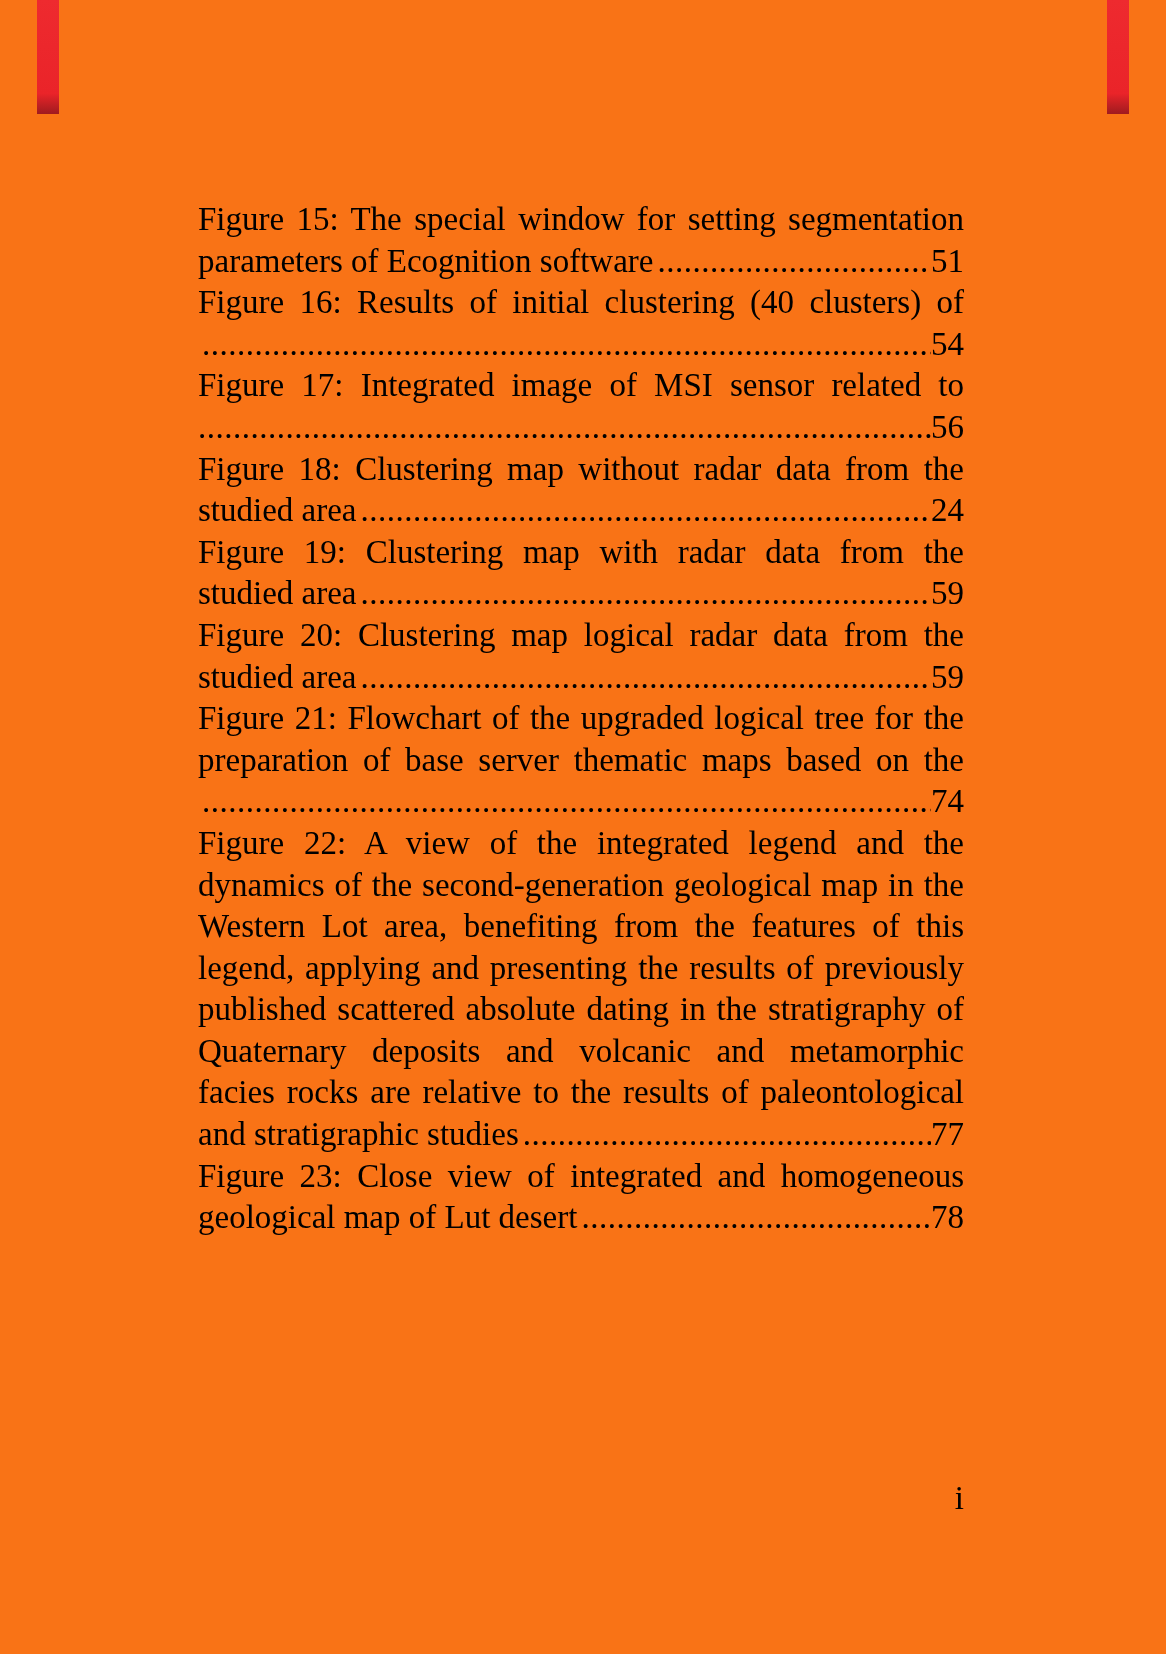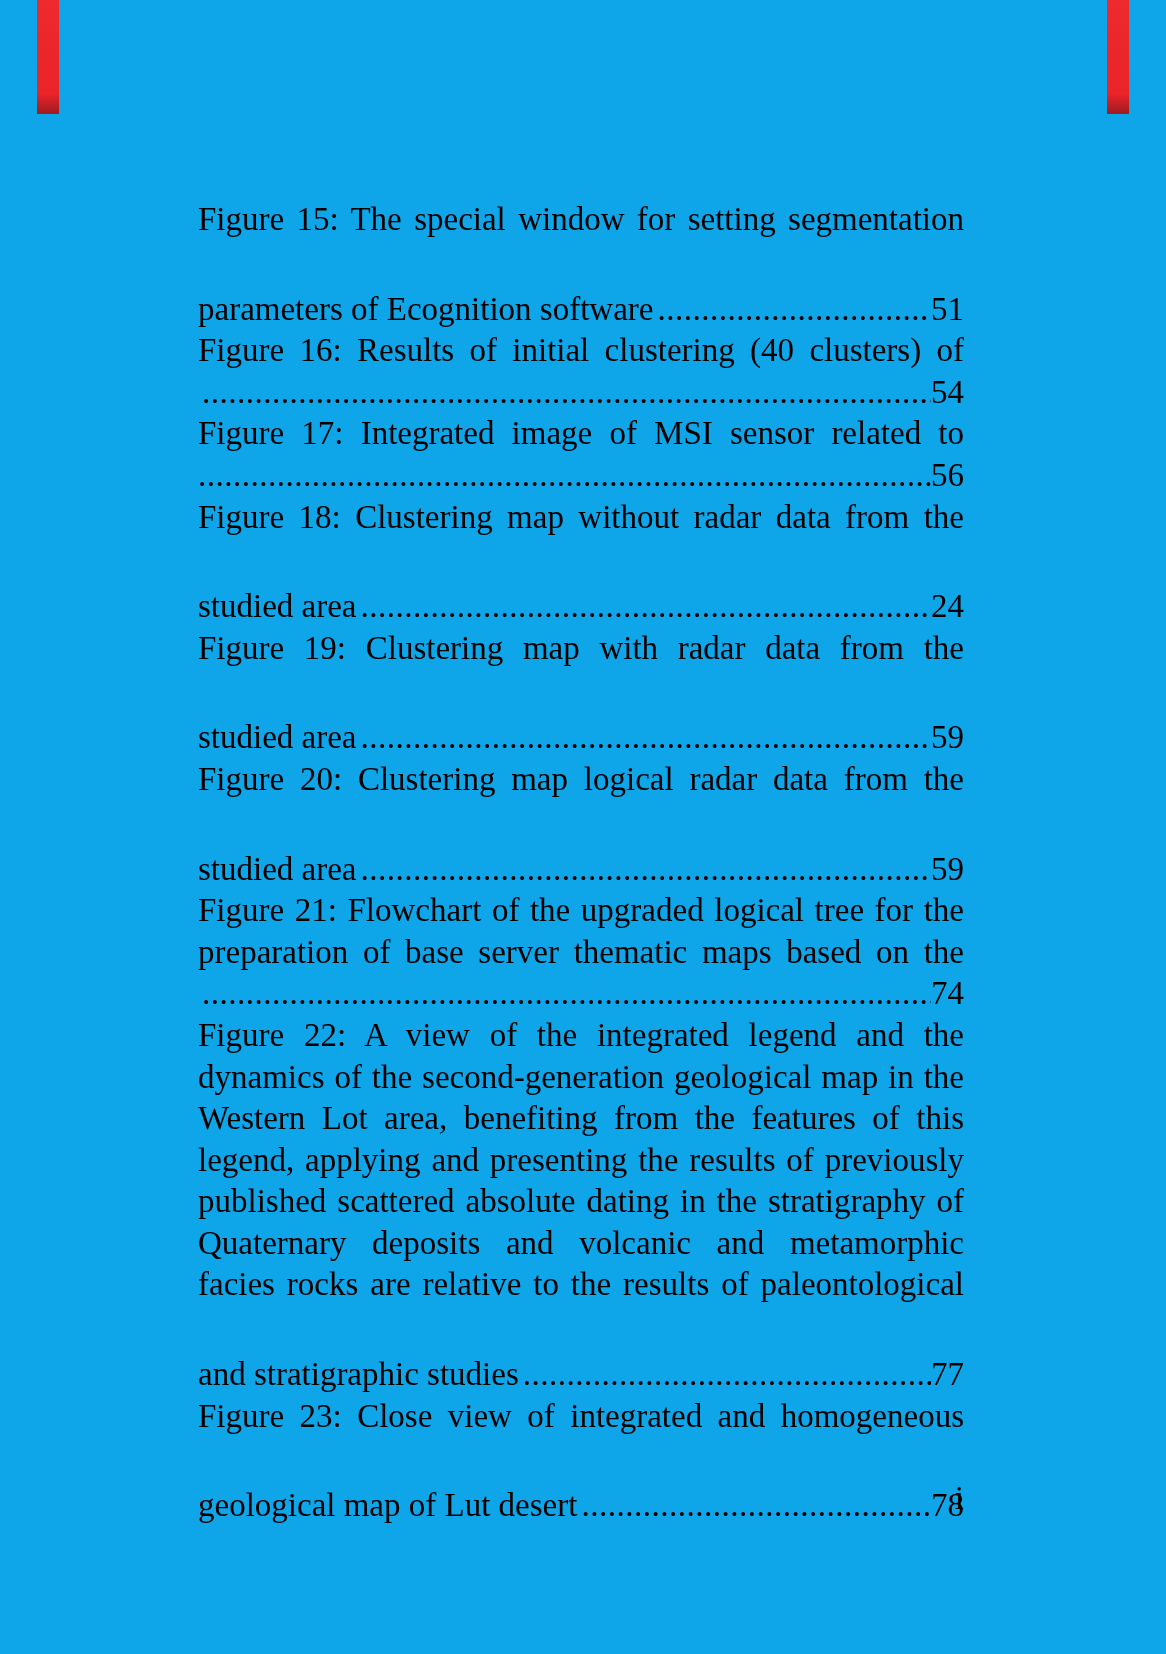--- a/index.html
+++ b/index.html
@@ -1,20 +1,20 @@
 <!DOCTYPE html>
 <html><head>
 <meta charset="utf-8">
 <style>
   html, body { margin: 0; padding: 0; background: #ffffff; }
   .page {
     position: relative;
     width: 1166px;
     height: 1654px;
-    background: #0ea5e9;
+    background: #f97316;
     overflow: hidden;
     font-family: "Liberation Serif", "DejaVu Serif", serif;
     color: #000000;
   }
   .ribbon {
     position: absolute;
     top: 0;
     width: 22px;
     height: 114px;
     background: linear-gradient(to bottom, #ee2a2f 0%, #ea2429 82%, #9f1b1f 100%);
@@ -30,21 +30,21 @@
     line-height: 41.6px;
   }
   .jline {
     text-align: justify;
     text-align-last: justify;
   }
   .lastline {
     display: flex;
     align-items: baseline;
   }
-  .ltext { white-space: nowrap; margin-top: 48px; }
+  .ltext { white-space: nowrap; }
   .dots {
     flex: 1;
     overflow: hidden;
     white-space: nowrap;
     margin-left: 4px;
     letter-spacing: 0.5px;
   }
   .pg {
     margin-left: 0;
     white-space: nowrap;

